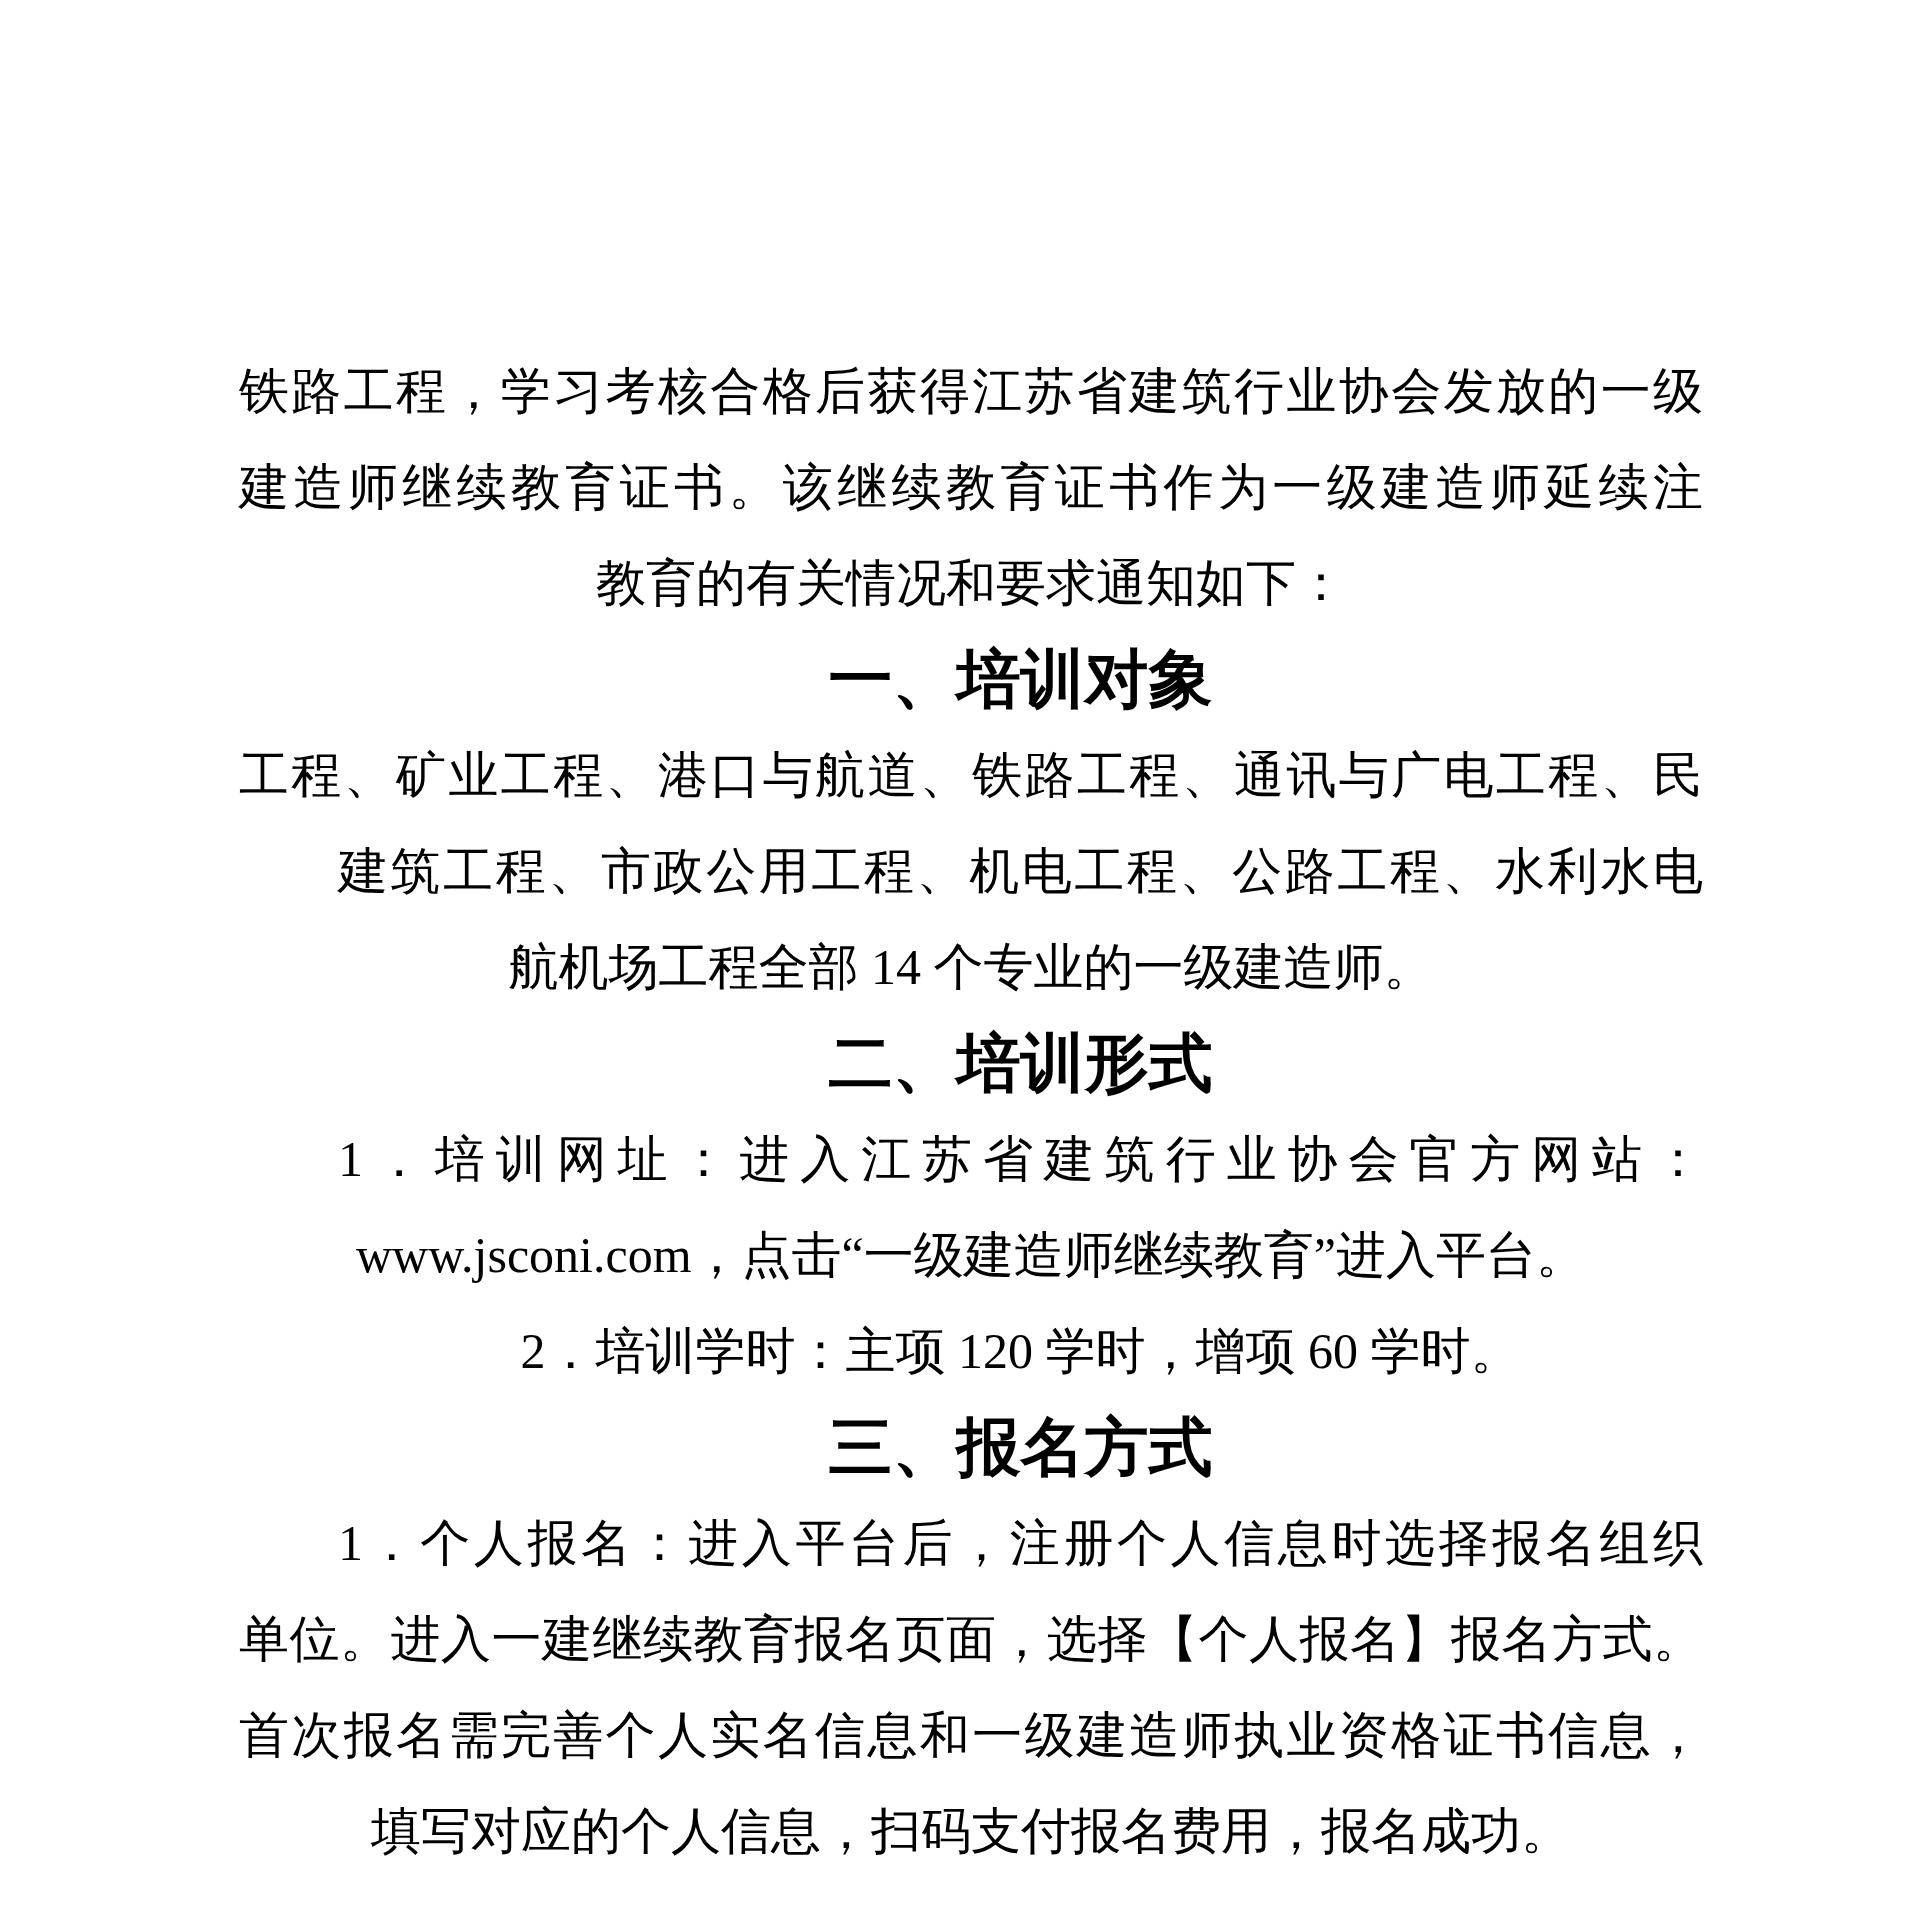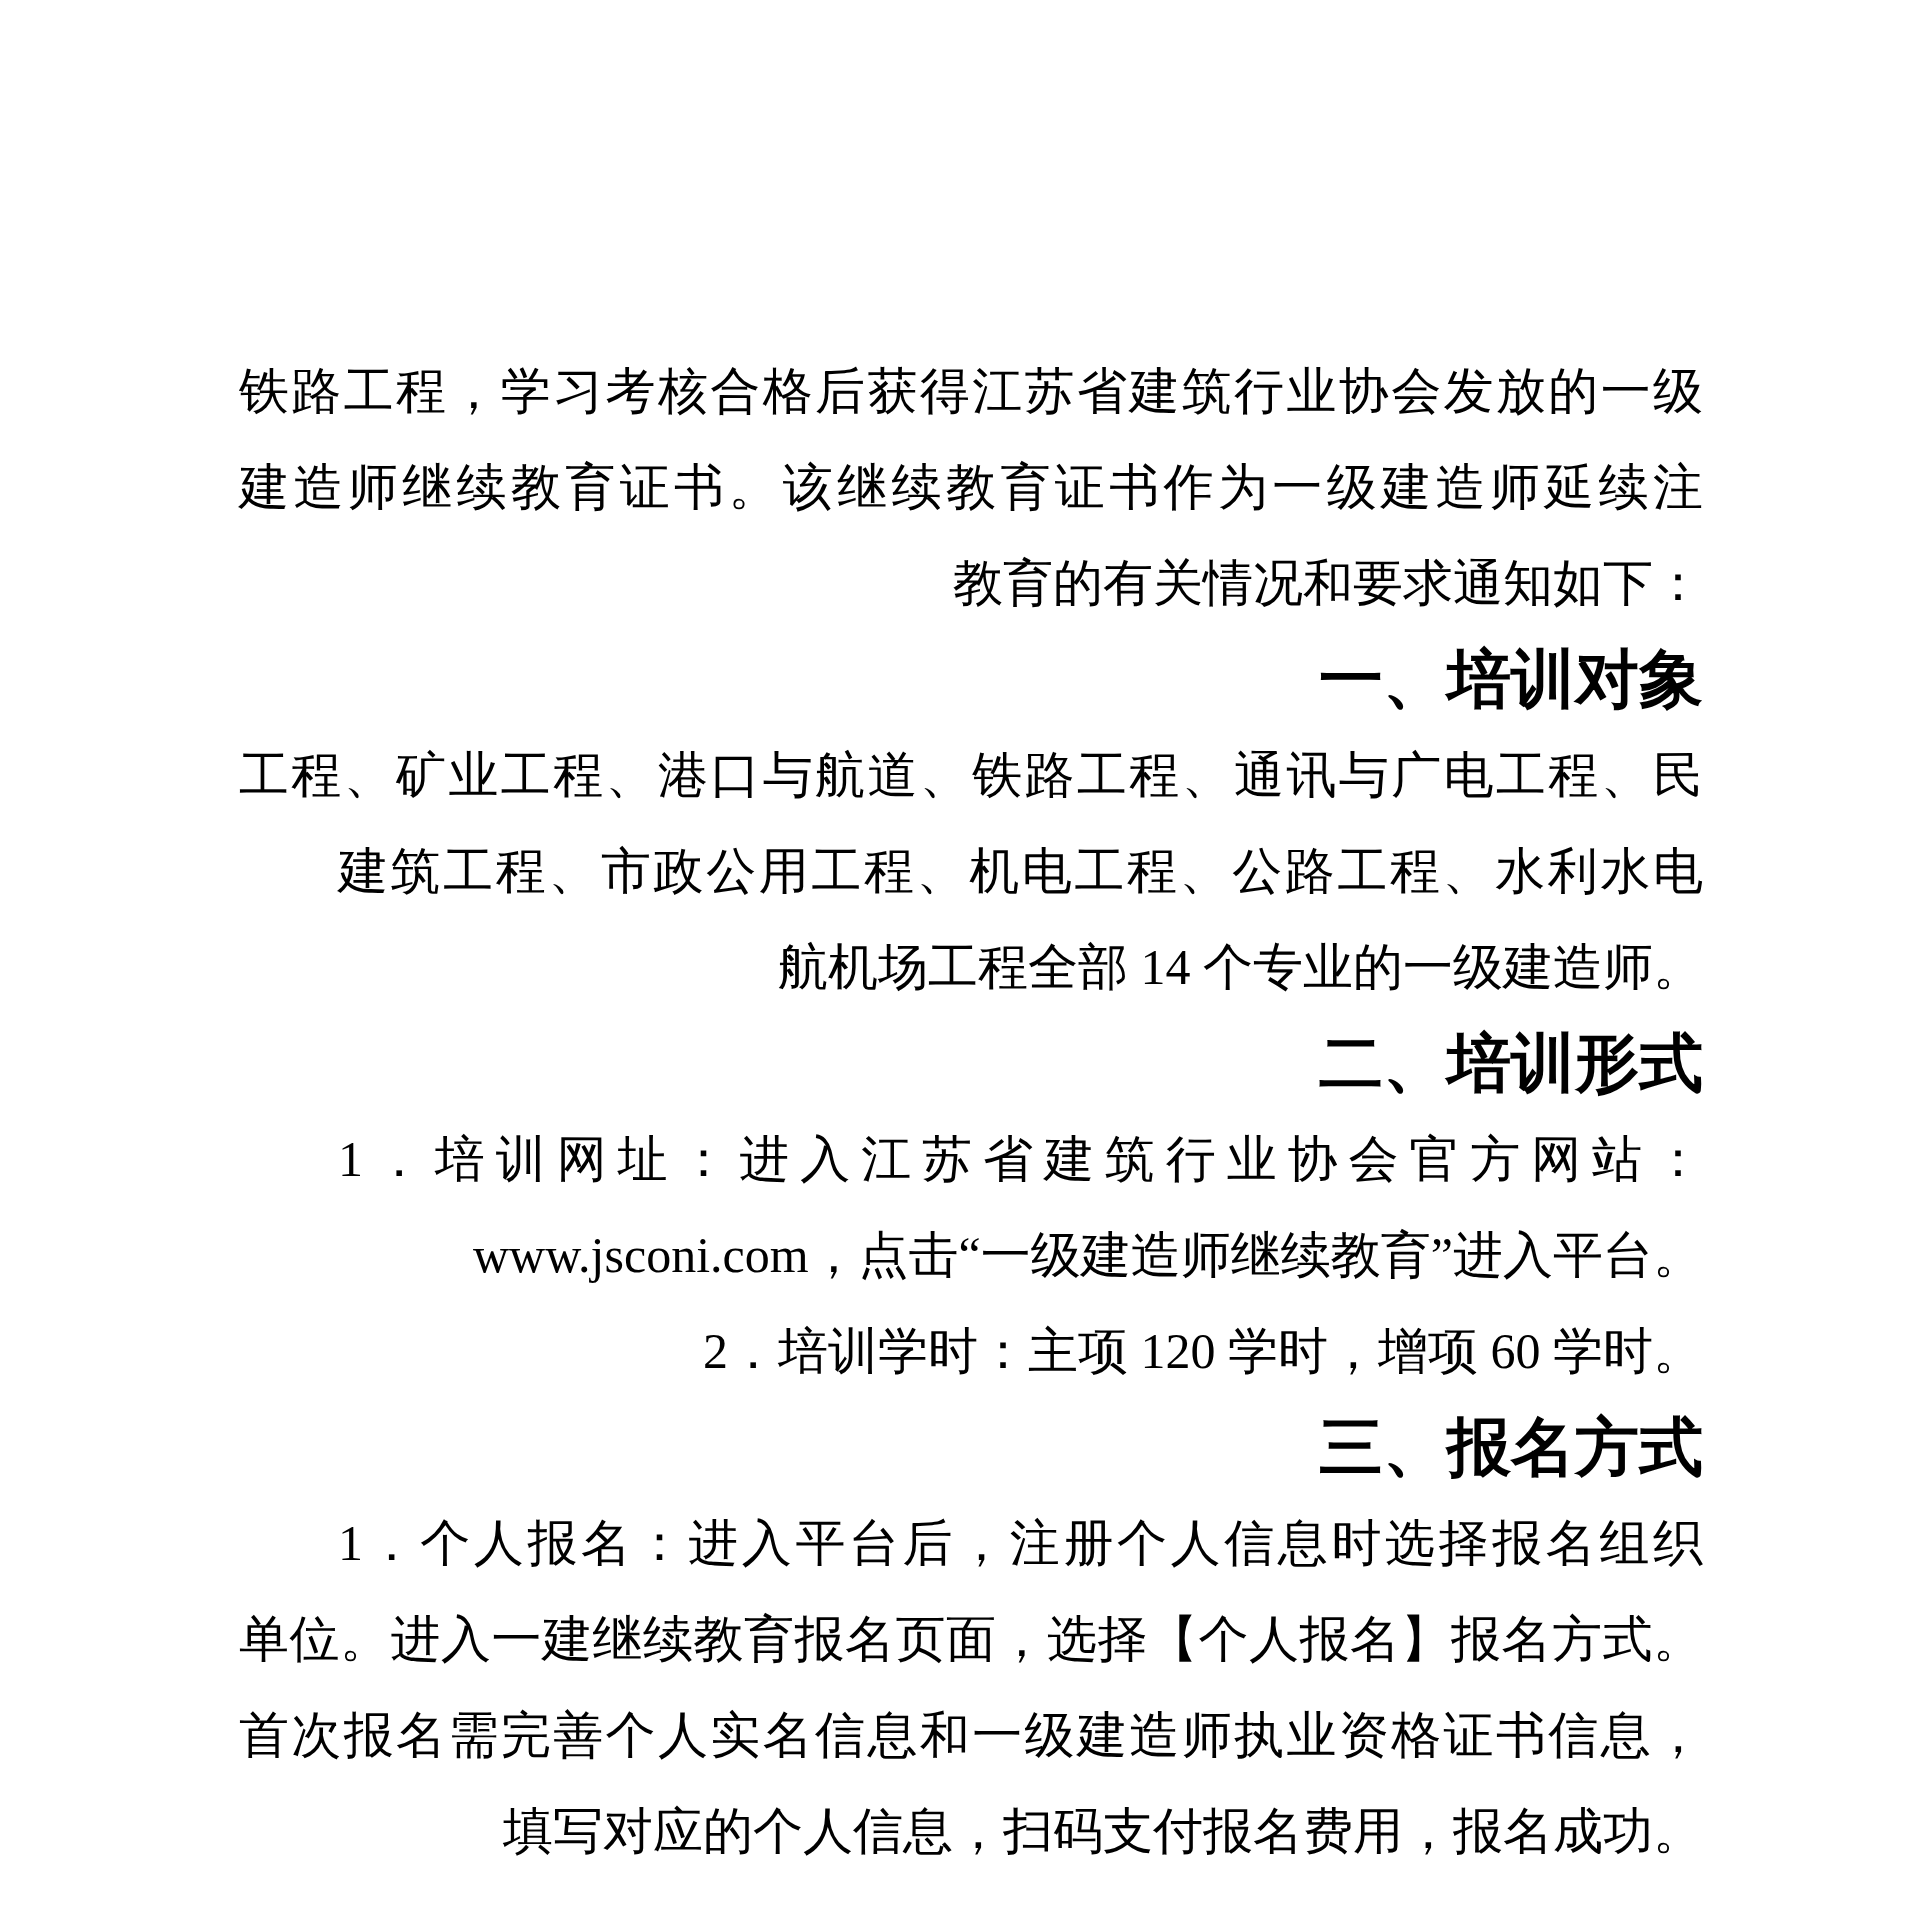--- a/index.html
+++ b/index.html
@@ -27,21 +27,21 @@
     left: 239px;
     top: 343px;
     width: 1464px;
   }
   .line {
     margin: 0;
     padding: 0;
     font-size: 50px;
     line-height: 96px;
     height: 96px;
-    text-align: right;
+    text-align: center;
     white-space: normal;
     font-weight: normal;
   }
   .just {
     text-align: justify;
     text-align-last: justify;
     text-justify: inter-character;
   }
   .ind {
     text-indent: 99px;

